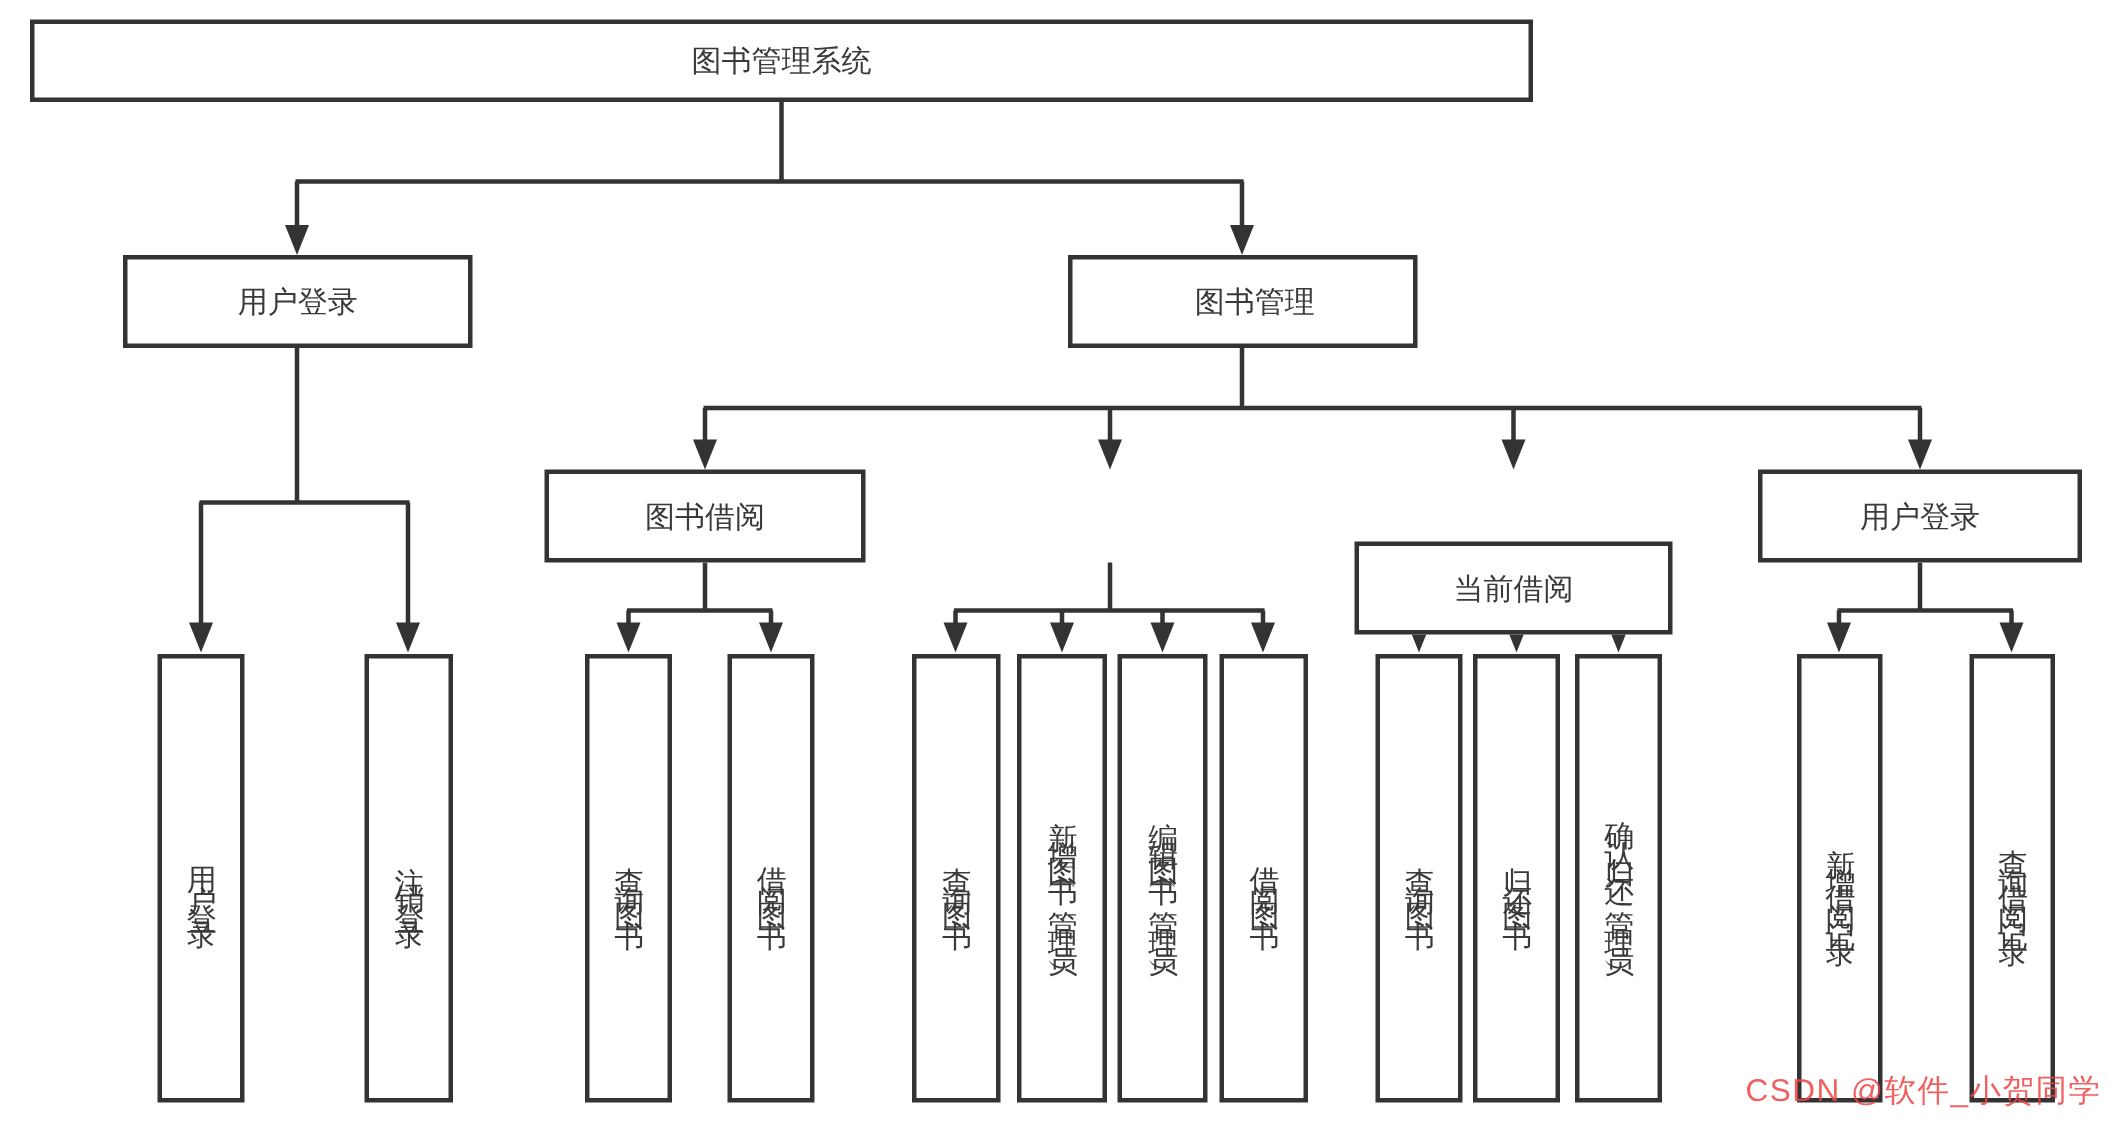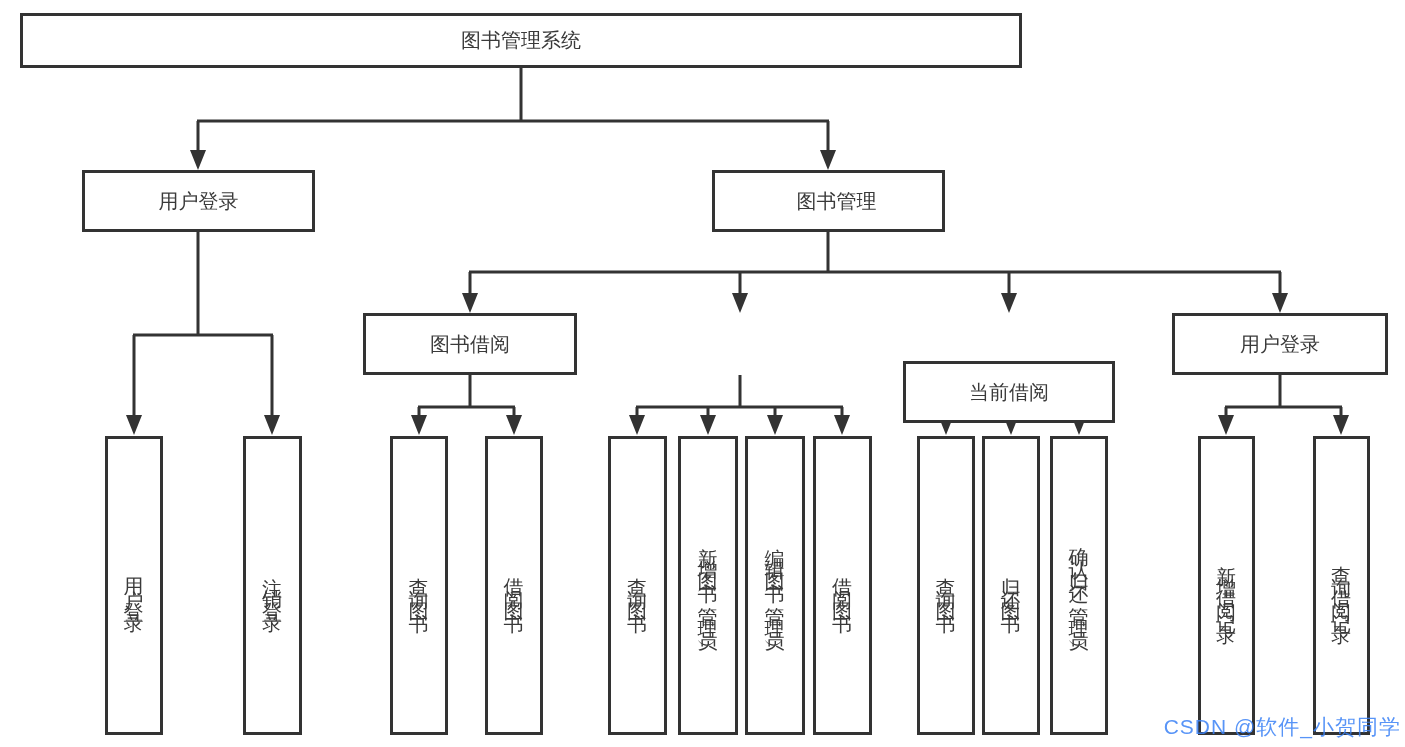--- a/index.html
+++ b/index.html
@@ -38,21 +38,21 @@
     letter-spacing: 12px;
     line-height: 1;
     white-space: normal;
   }
   .watermark {
     position: absolute;
     right: 4px;
     bottom: 6px;
     z-index: 5;
     font-size: 21px;
-    color: #3b82f6;
+    color: #ef4444;
     opacity: 0.85;
     letter-spacing: 1px;
     z-index: 5;
   }
 </style>
 </head>
 <body>
 
 <div class="canvas">
 

